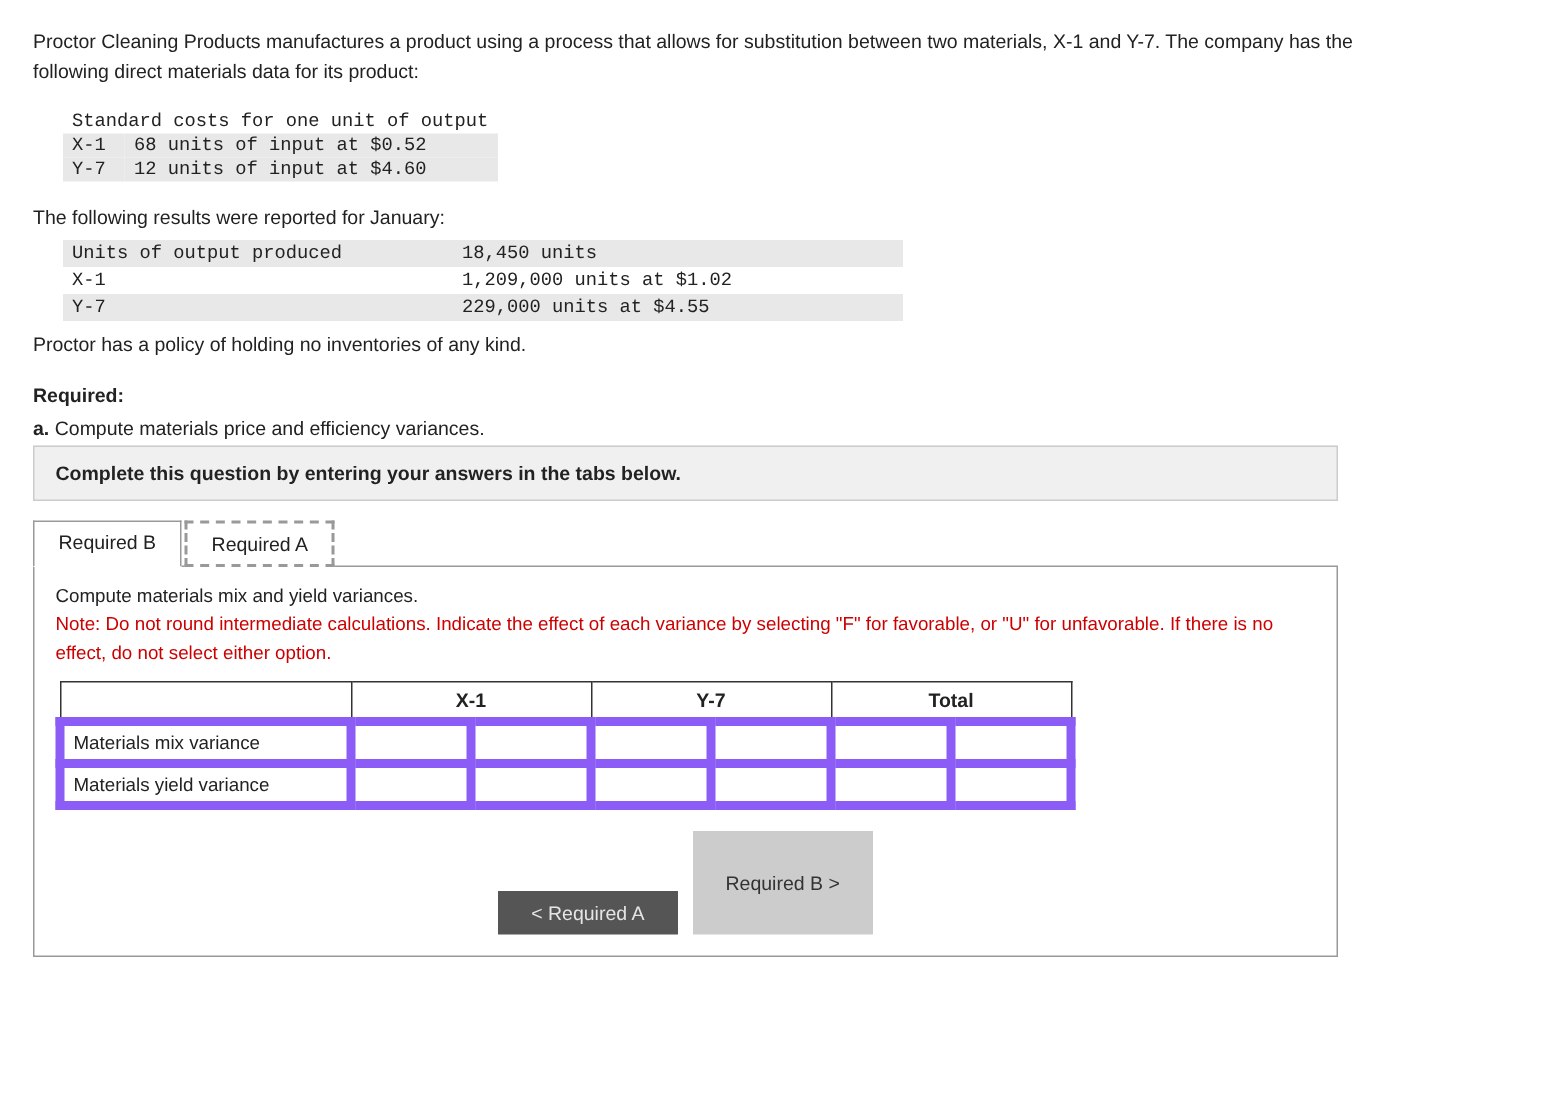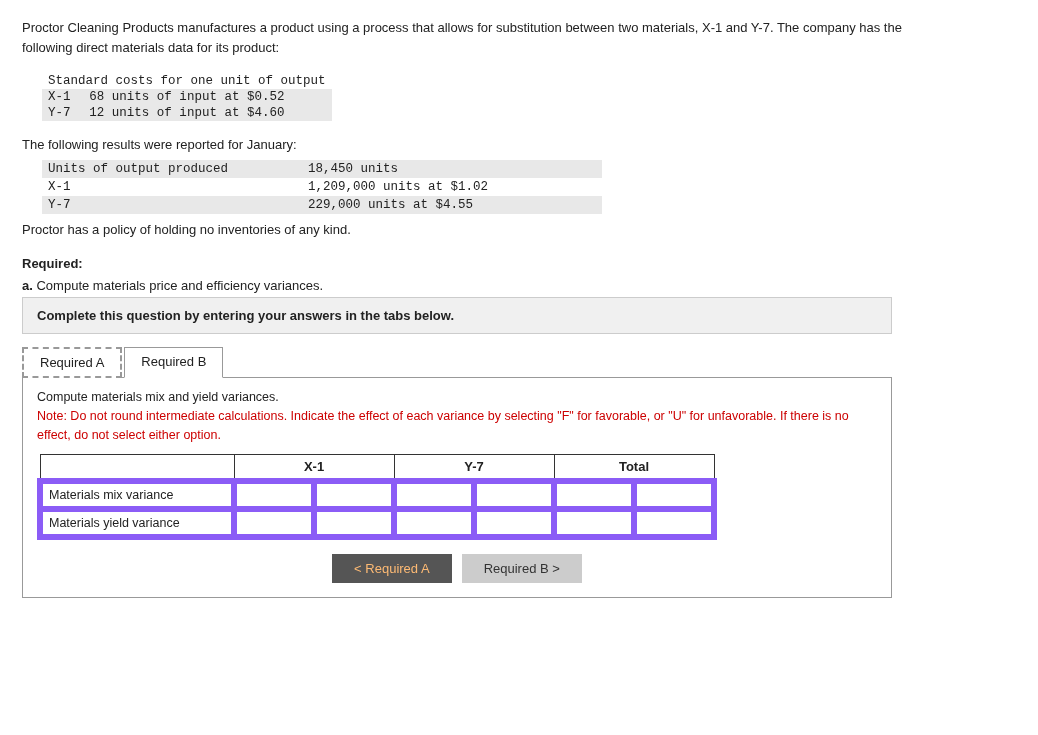--- a/index.html
+++ b/index.html
@@ -161,21 +161,22 @@
       justify-content: center;
     }
     .nav-btn {
       padding: 7px 22px;
       font-size: 13px;
       cursor: pointer;
       border: none;
     }
     .nav-btn.dark {
       background: #555;
-      color: #fdba74;
+      color: #e5e5e5;
+      margin-top: 40px;
     }
     .nav-btn.light {
       background: #ccc;
       color: #333;
     }
   </style>
 </head>
 <body>
 
 <p class="intro-text">Proctor Cleaning Products manufactures a product using a process that allows for substitution between two materials, X-1 and Y-7. The company has the following direct materials data for its product:</p>
@@ -219,22 +220,22 @@
 <div class="required-section">
   <span class="req-title">Required:</span><br>
   <span><strong>a.</strong> <span style="display:inline;">Compute materials price and efficiency variances.</span></span><br>
 </div>
 
 <div class="complete-box">
   <span class="complete-box-text">Complete this question by entering your answers in the tabs below.</span>
 </div>
 
 <div class="tabs-container">
+  <div class="tab active">Required B</div>
   <div class="tab tab-dotted">Required A</div>
-  <div class="tab active">Required B</div>
 </div>
 
 <div class="content-area">
 
   <div class="instructions-text">
     <span>Compute materials mix and yield variances.</span><br>
     <span class="red-text">Note: Do not round intermediate calculations. Indicate the effect of each variance by selecting "F" for favorable, or "U" for unfavorable. If there is no effect, do not select either option.</span>
   </div>
 
   <table class="variance-table">

